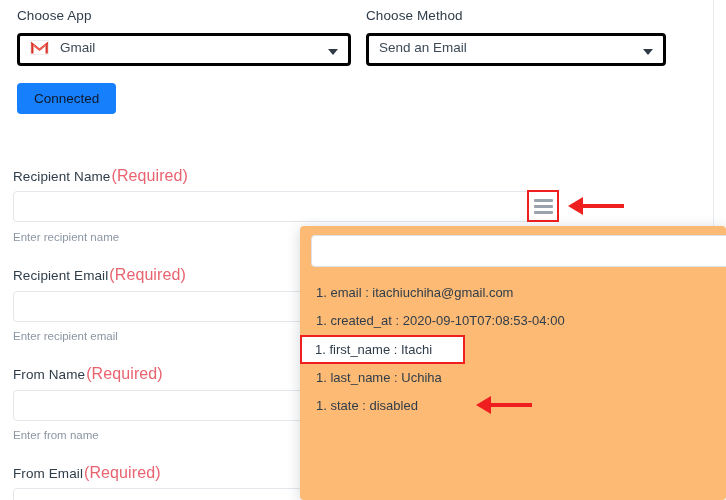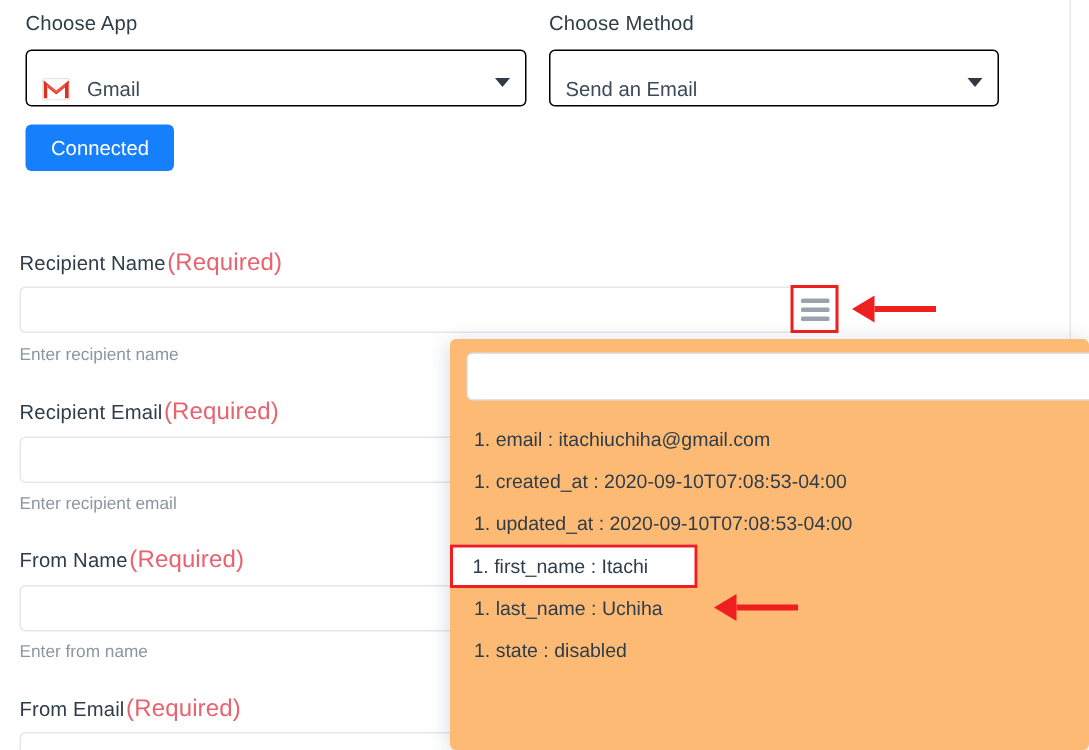--- a/index.html
+++ b/index.html
@@ -44,27 +44,27 @@
   .req {
     color: #e8636f;
     font-size: 16px;
     margin-left: 1px;
   }
 
   
   .select-box {
     position: absolute;
     height: 33px;
-    border: 1px solid #000000;
-    border-radius: 4px;
-    background: #fff;
-    box-sizing: border-box;
-    display: flex;
-    align-items: flex-start;
-    padding: 18px 10px;
+    border: 3px solid #000000;
+    border-radius: 4px;
+    background: #fff;
+    box-sizing: border-box;
+    display: flex;
+    align-items: flex-end;
+    padding: 8px 10px;
   }
   .select-value {
     font-size: 13.5px;
     color: #3c4a57;
     flex: 1;
     white-space: nowrap;
     overflow: hidden;
   }
   .caret {
     width: 0; height: 0;
@@ -84,21 +84,21 @@
   }
 
   
   .btn-connected {
     position: absolute;
     left: 17px;
     top: 83px;
     height: 31px;
     padding: 0 17px;
     background: #167ffc;
-    color: #ffffff;
+    color: #0f172a;
     font-size: 13.5px;
     border: none;
     border-radius: 4px;
     display: flex;
     align-items: center;
     justify-content: center;
     cursor: pointer;
     font-family: inherit;
   }
 
@@ -297,21 +297,20 @@
   <div class="arrow" style="left:568px;top:200px;width:56px;">
     <div class="head"></div>
     <div class="tail"></div>
   </div>
 
   <div class="dropdown">
     <div class="dd-search"></div>
     <div class="dd-list">
       <div class="dd-item">1. email : itachiuchiha@gmail.com</div>
       <div class="dd-item">1. created_at : 2020-09-10T07:08:53-04:00</div>
-      <div class="dd-item">1. updated_at : 2020-09-10T07:08:53-04:00</div>
       <div class="dd-item marked">1. first_name : Itachi</div>
       <div class="dd-item">1. last_name : Uchiha</div>
       <div class="dd-item">1. state : disabled</div>
     </div>
   </div>
 
   <div class="arrow" style="left:476px;top:399px;width:56px;">
     <div class="head"></div>
     <div class="tail"></div>
   </div>

